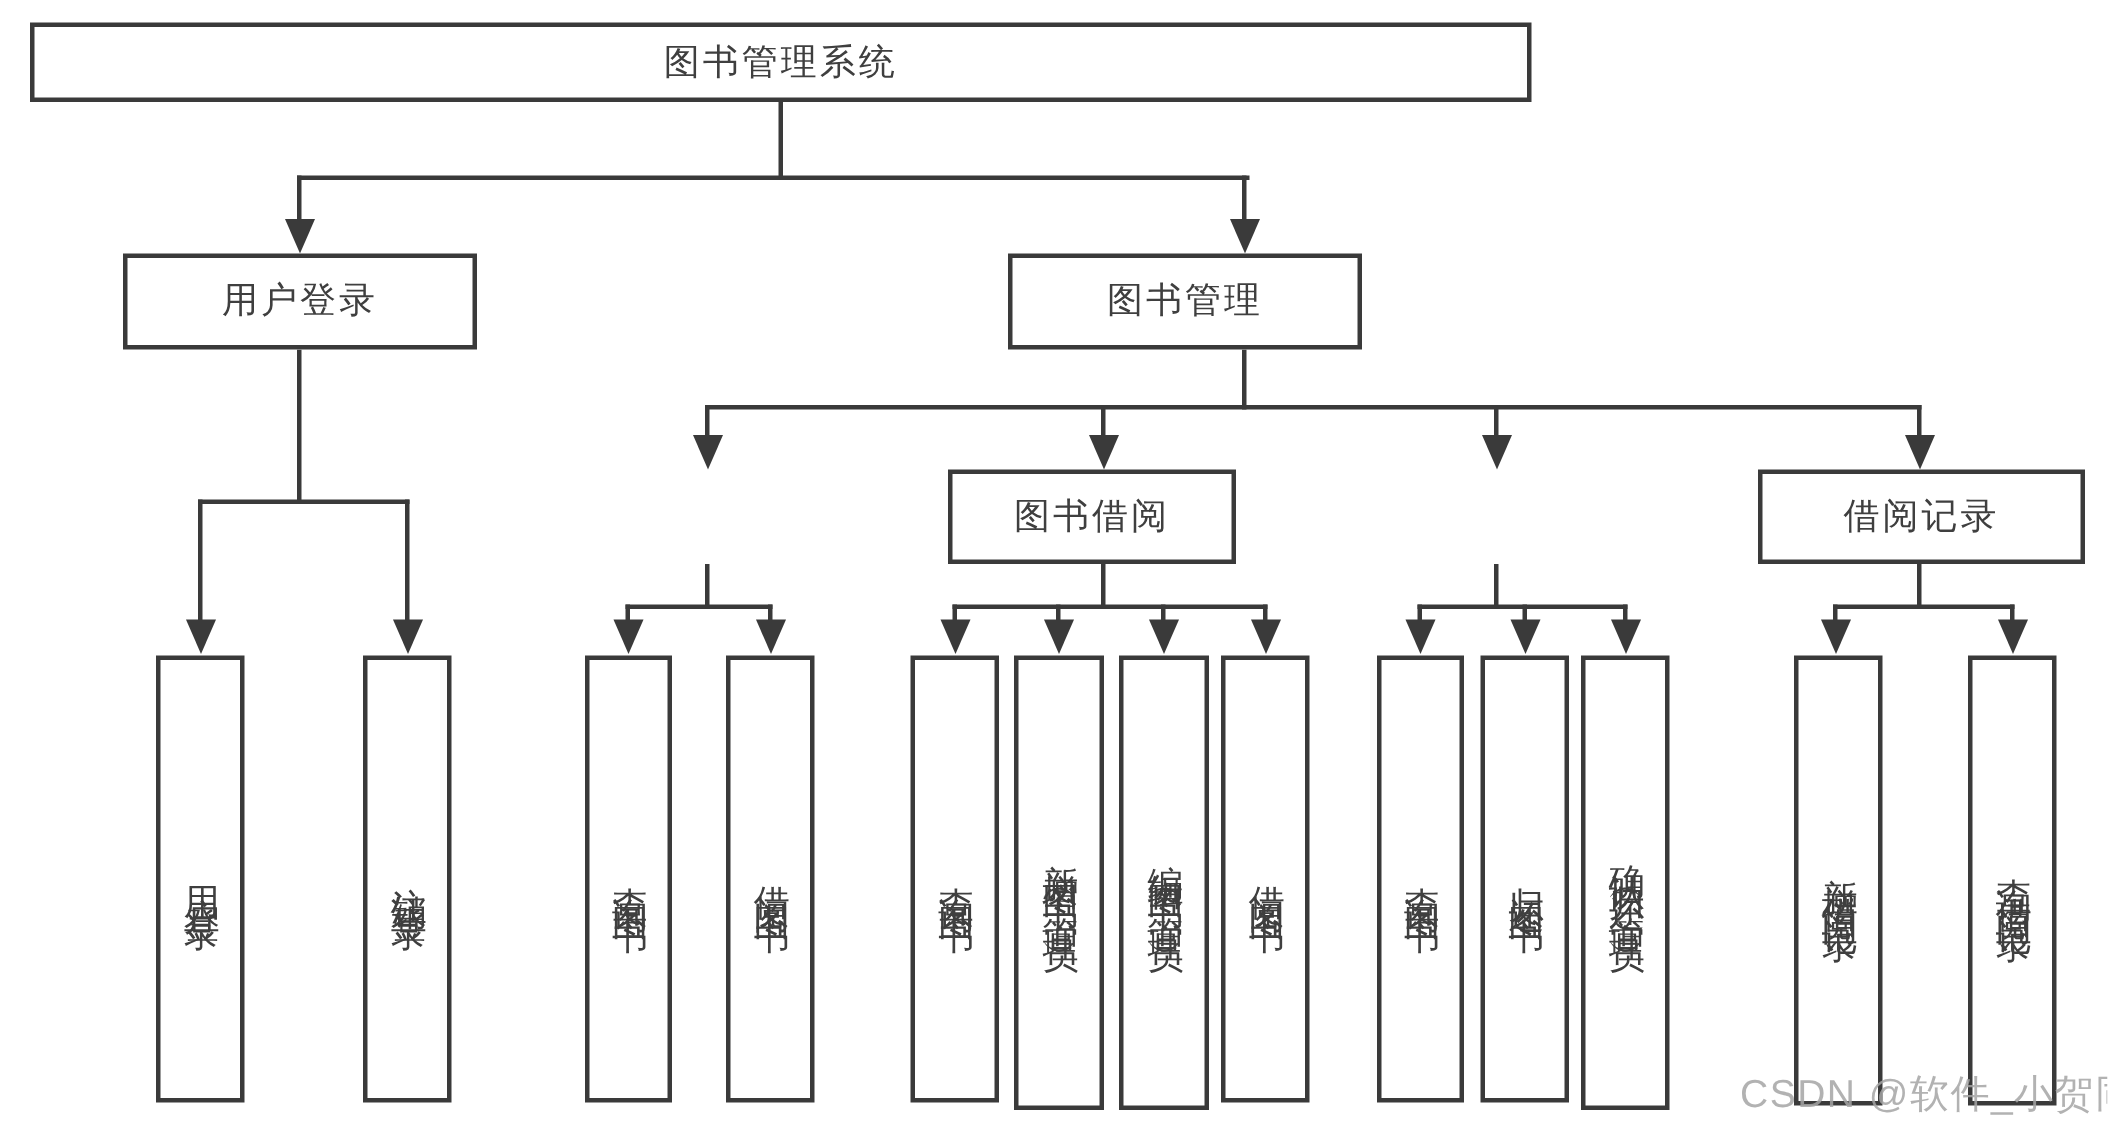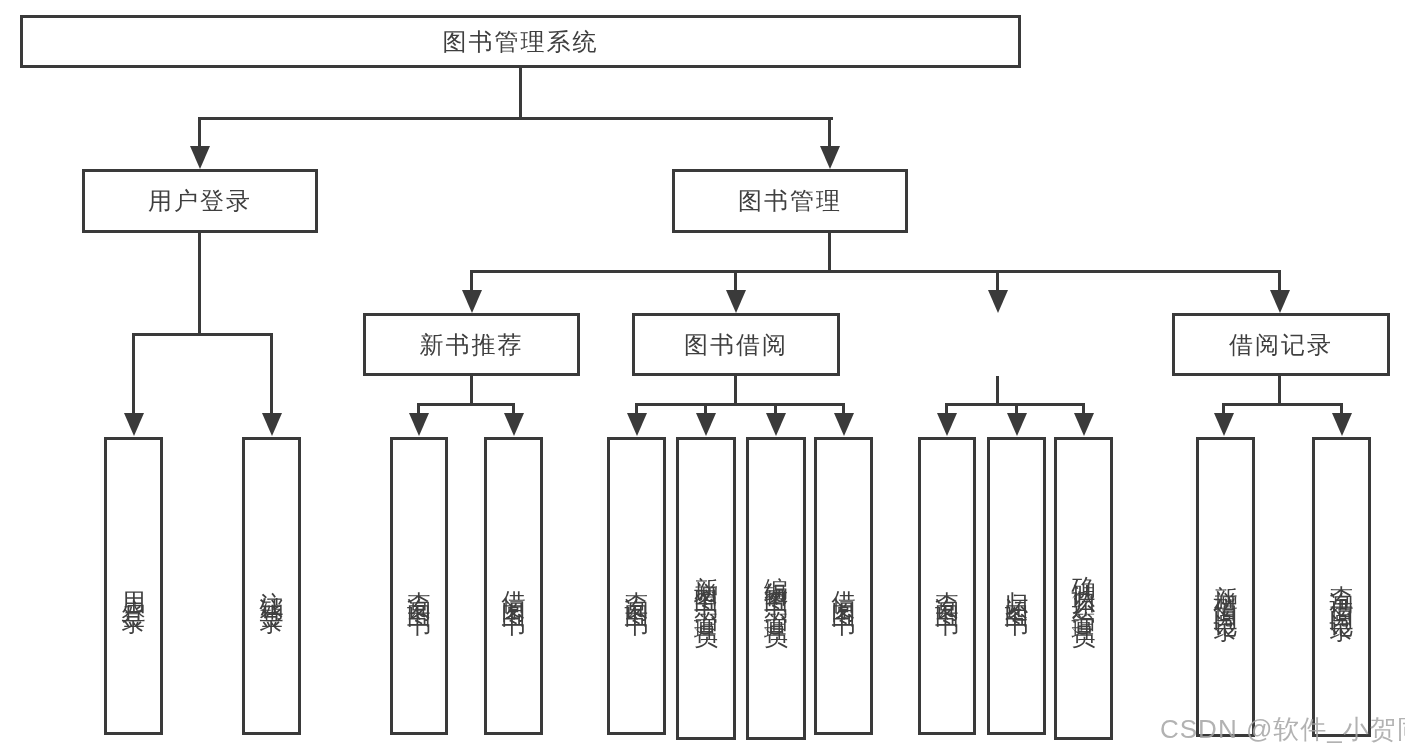--- a/index.html
+++ b/index.html
@@ -65,24 +65,21 @@
   <div class="hl" style="left:470px;top:270px;width:811px"></div>
   <div class="vl" style="left:470px;top:270px;height:22px"></div>
   <div class="ah" style="left:462px;top:290px"></div>
   <div class="vl" style="left:734px;top:270px;height:22px"></div>
   <div class="ah" style="left:726px;top:290px"></div>
   <div class="vl" style="left:996px;top:270px;height:22px"></div>
   <div class="ah" style="left:988px;top:290px"></div>
   <div class="vl" style="left:1278px;top:270px;height:22px"></div>
   <div class="ah" style="left:1270px;top:290px"></div>
 
-  <div class="node" style="left:363px;top:313px;width:217px;height:63px">
-    <span class="hlabel">新书推荐</span>
-  </div>
-  <div class="node" style="left:632px;top:313px;width:208px;height:63px">
+  <div class="node" style="left:632px;top:313px;width:192px;height:63px">
     <span class="hlabel">图书借阅</span>
   </div>
   <div class="node" style="left:1172px;top:313px;width:218px;height:63px">
     <span class="hlabel">借阅记录</span>
   </div>
 
   <div class="vl" style="left:470px;top:376px;height:29px"></div>
   <div class="hl" style="left:417px;top:403px;width:98px"></div>
   <div class="vl" style="left:417px;top:403px;height:11px"></div>
   <div class="ah" style="left:409px;top:413px"></div>

